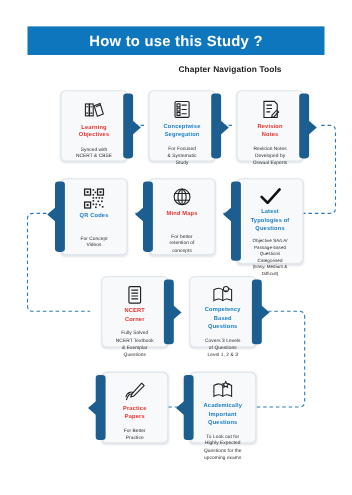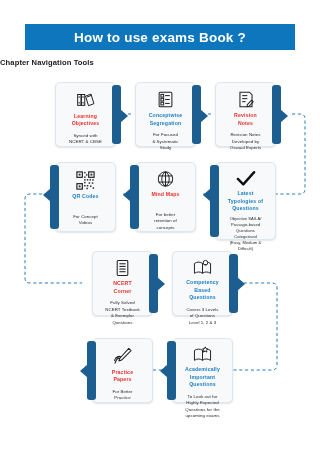--- a/index.html
+++ b/index.html
@@ -15,21 +15,21 @@
   
   .header-bar{
     position:absolute;left:25px;top:24px;width:270px;height:26px;
     background:#0e76bc;display:flex;align-items:center;justify-content:center;
   }
   .header-title{
     color:#ffffff;font-size:13.5px;font-weight:bold;letter-spacing:.2px;
     white-space:nowrap;
   }
   .subtitle{
-    position:absolute;left:0;top:58px;width:256px;text-align:left;
+    position:absolute;left:0;top:58px;width:256px;text-align:right;
     font-size:7.6px;font-weight:bold;color:#1b1b1b;letter-spacing:.1px;
   }
 
   
   #wires{position:absolute;left:0;top:0;width:320px;height:450px;pointer-events:none;}
 
   
   .card{
     position:absolute;
     box-sizing:border-box;
@@ -79,21 +79,21 @@
     font-size:4.4px;line-height:1.5;text-align:center;color:#2a2a2a;
     padding:0 4px;margin-top:5px;letter-spacing:.05px;
   }
 </style>
 </head>
 <body>
 
 <div id="page">
 
   <div class="header-bar">
-    <div class="header-title">How to use exams Book ?</div>
+    <div class="header-title">How to use this Study ?</div>
   </div>
   <div class="subtitle">Chapter Navigation Tools</div>
 
   <svg id="wires" viewBox="0 0 320 450">
     <g fill="none" stroke="#2a7ab9" stroke-width="1" stroke-dasharray="3.2,2.6" stroke-linecap="butt">
 
       <line x1="122" y1="114" x2="132" y2="114"></line>
 
       <line x1="202" y1="114" x2="212" y2="114"></line>
 

